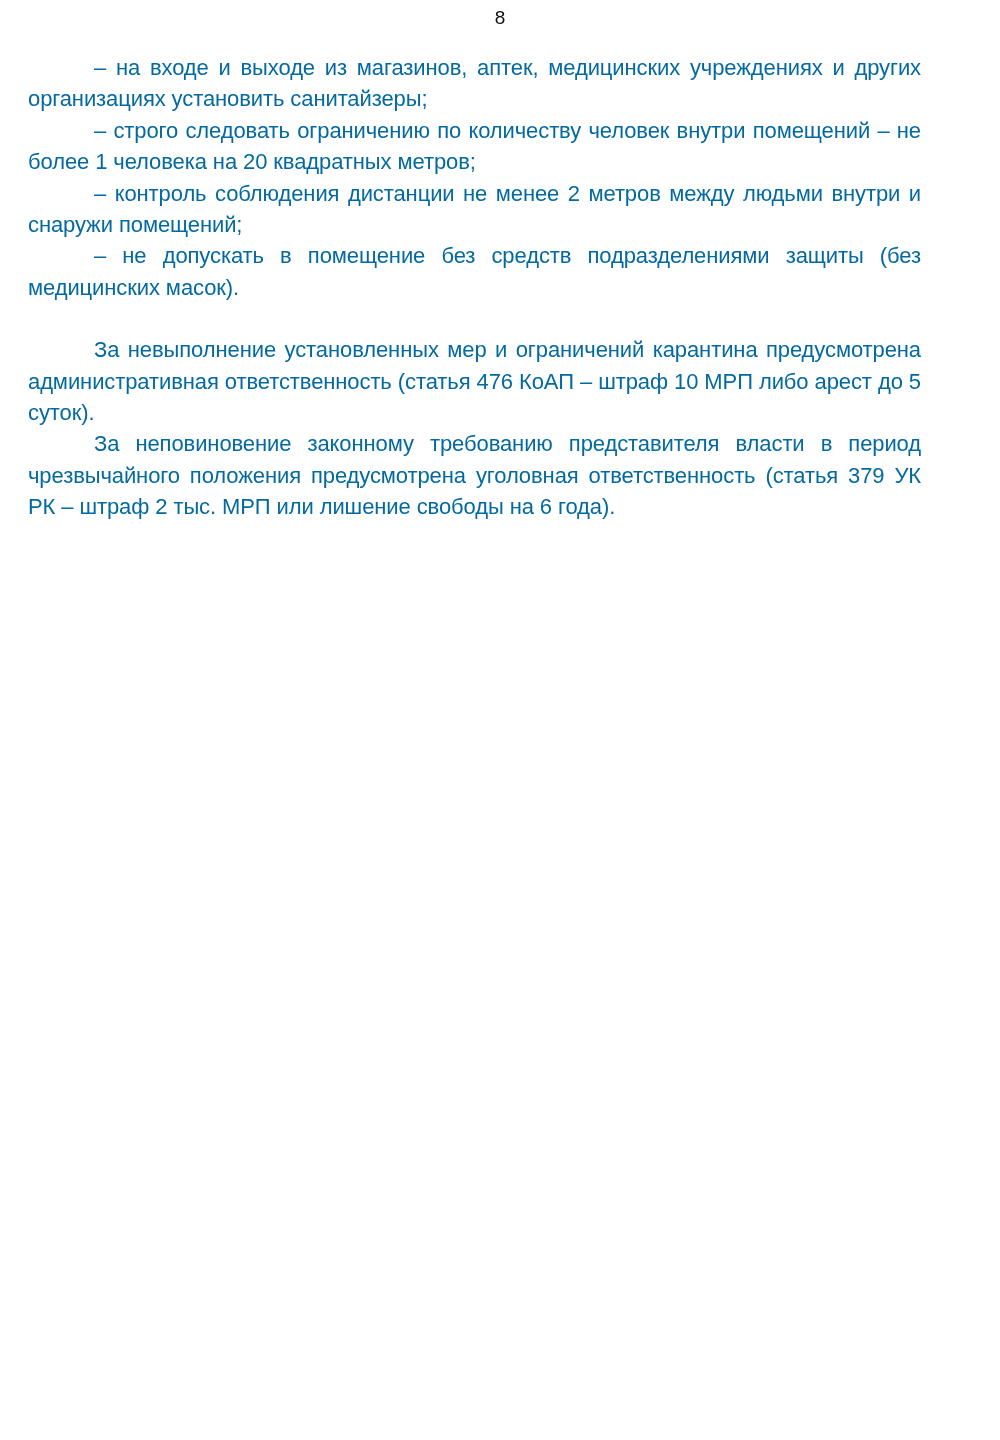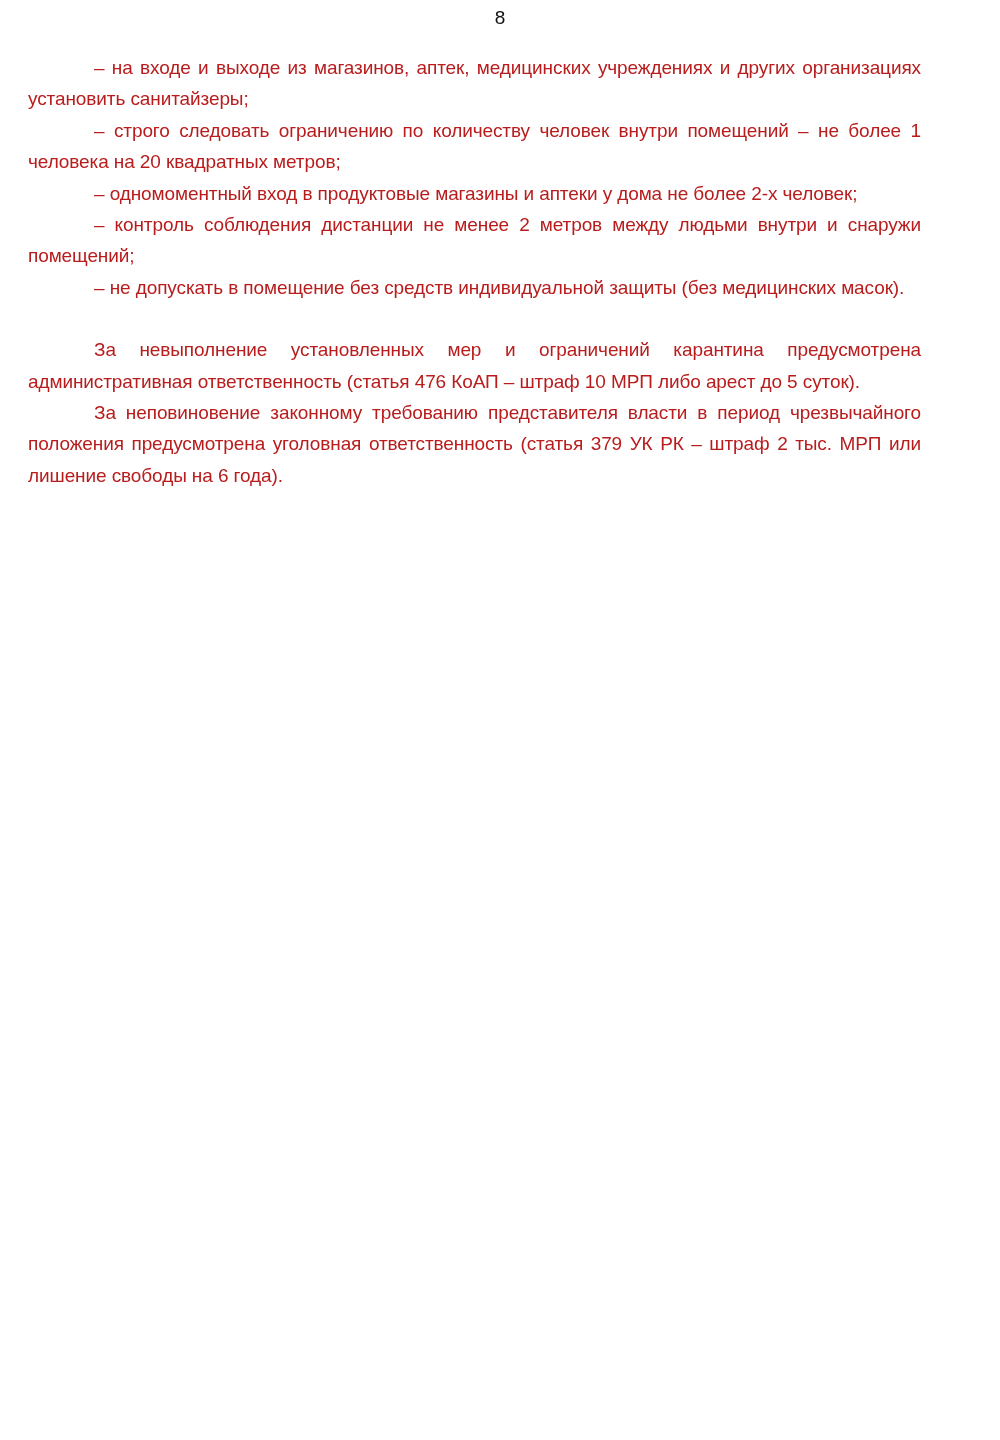--- a/index.html
+++ b/index.html
@@ -28,25 +28,25 @@
     color: #111111;
   }
   .body-block {
     position: absolute;
     left: 28px;
     top: 52px;
     width: 893px;
   }
   .para {
     margin: 0;
-    font-size: 19px;
+    font-size: 22px;
     line-height: 31.4px;
     text-align: justify;
     text-justify: inter-word;
-    color: #b91c1c;
+    color: #0369a1;
     letter-spacing: -0.1px;
   }
   
   .para.bullet {
     text-indent: 66px;
   }
   .para.indent {
     text-indent: 66px;
   }
   .para.bold {
@@ -63,26 +63,25 @@
 <div class="page">
 
   <div class="page-number">8</div>
 
   <div class="body-block">
 
     <p class="para bullet">–  на входе и выходе из магазинов, аптек, медицинских учреждениях и других организациях установить санитайзеры;</p>
 
     <p class="para bullet">–  строго следовать ограничению по количеству человек внутри помещений – не более 1 человека на 20 квадратных метров;</p>
 
-    <p class="para bullet">–  одномоментный вход в продуктовые магазины и аптеки у дома не более 2-х человек;</p>
 
     <p class="para bullet">–  контроль соблюдения дистанции не менее 2 метров между людьми внутри и снаружи помещений;</p>
 
 
-    <p class="para bullet">–  не допускать в помещение без средств индивидуальной защиты (без медицинских масок).</p>
+    <p class="para bullet">–  не допускать в помещение без средств подразделениями защиты (без медицинских масок).</p>
 
     <div class="spacer"></div>
 
 
     <p class="para indent">За невыполнение установленных мер и ограничений карантина предусмотрена административная ответственность (статья 476 КоАП – штраф 10 МРП либо арест до 5 суток).</p>
 
     <p class="para indent">За неповиновение законному требованию представителя власти в период чрезвычайного положения предусмотрена уголовная ответственность (статья 379 УК РК – штраф 2 тыс. МРП или лишение свободы на 6 года).</p>
 
 
 

